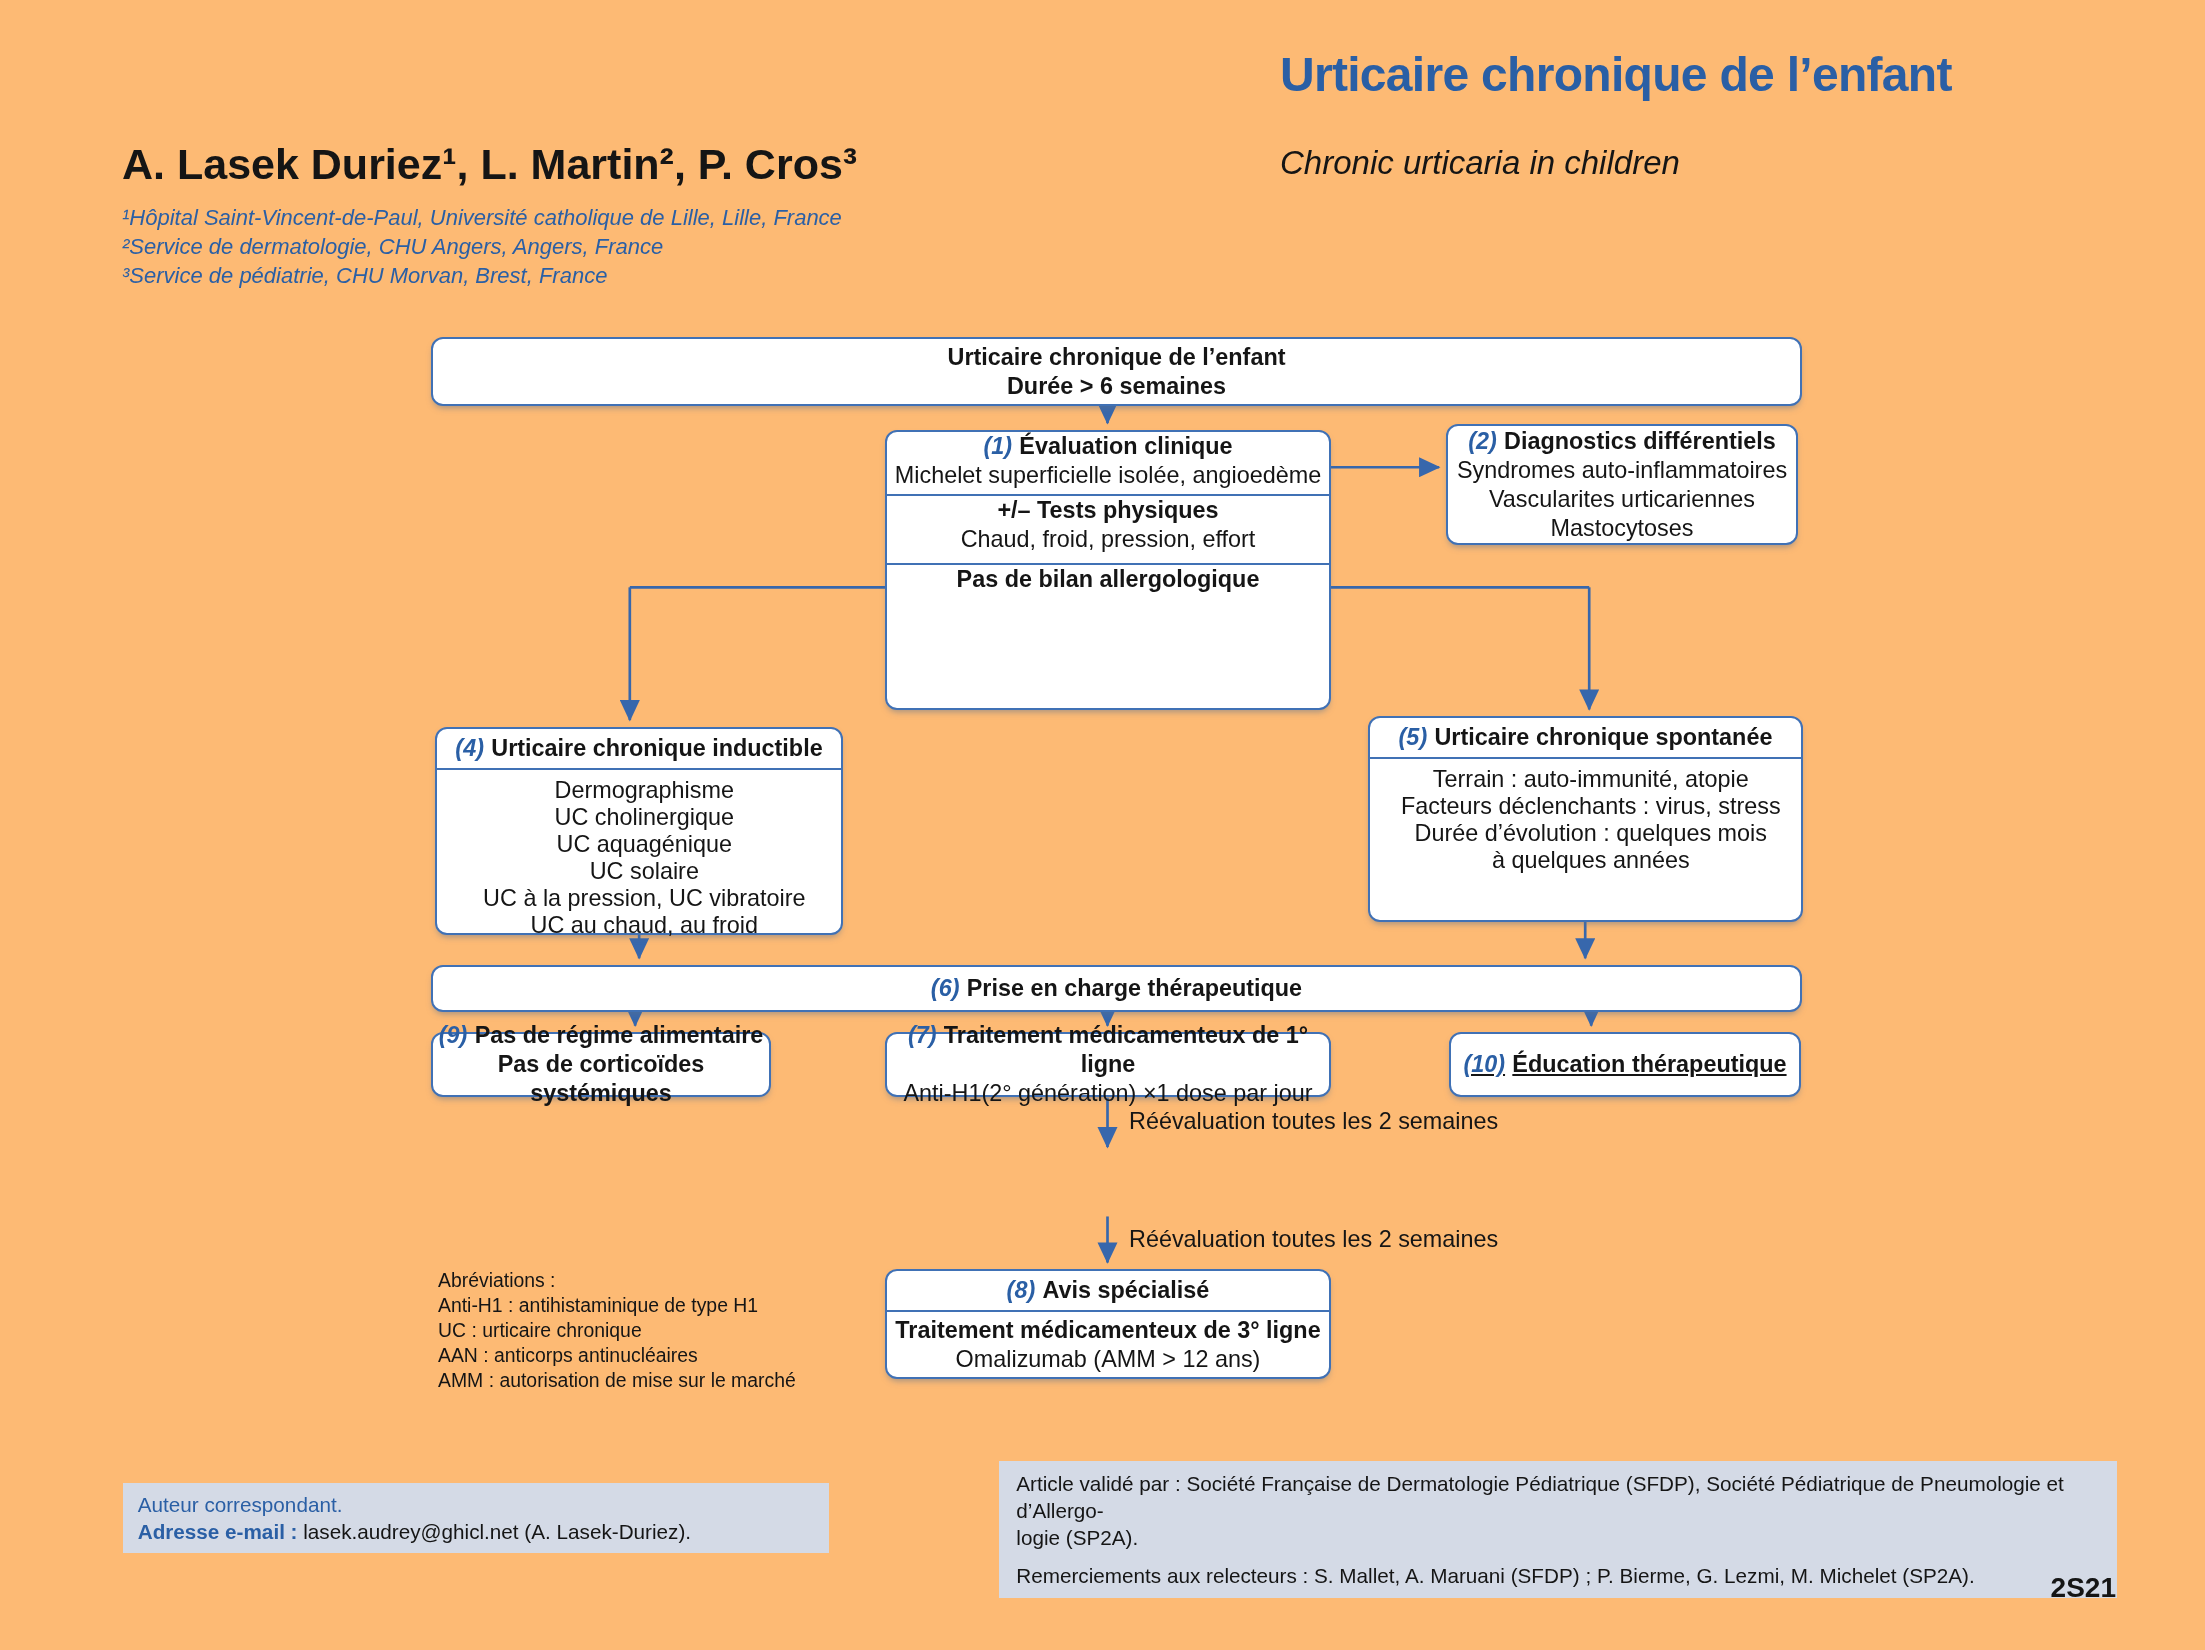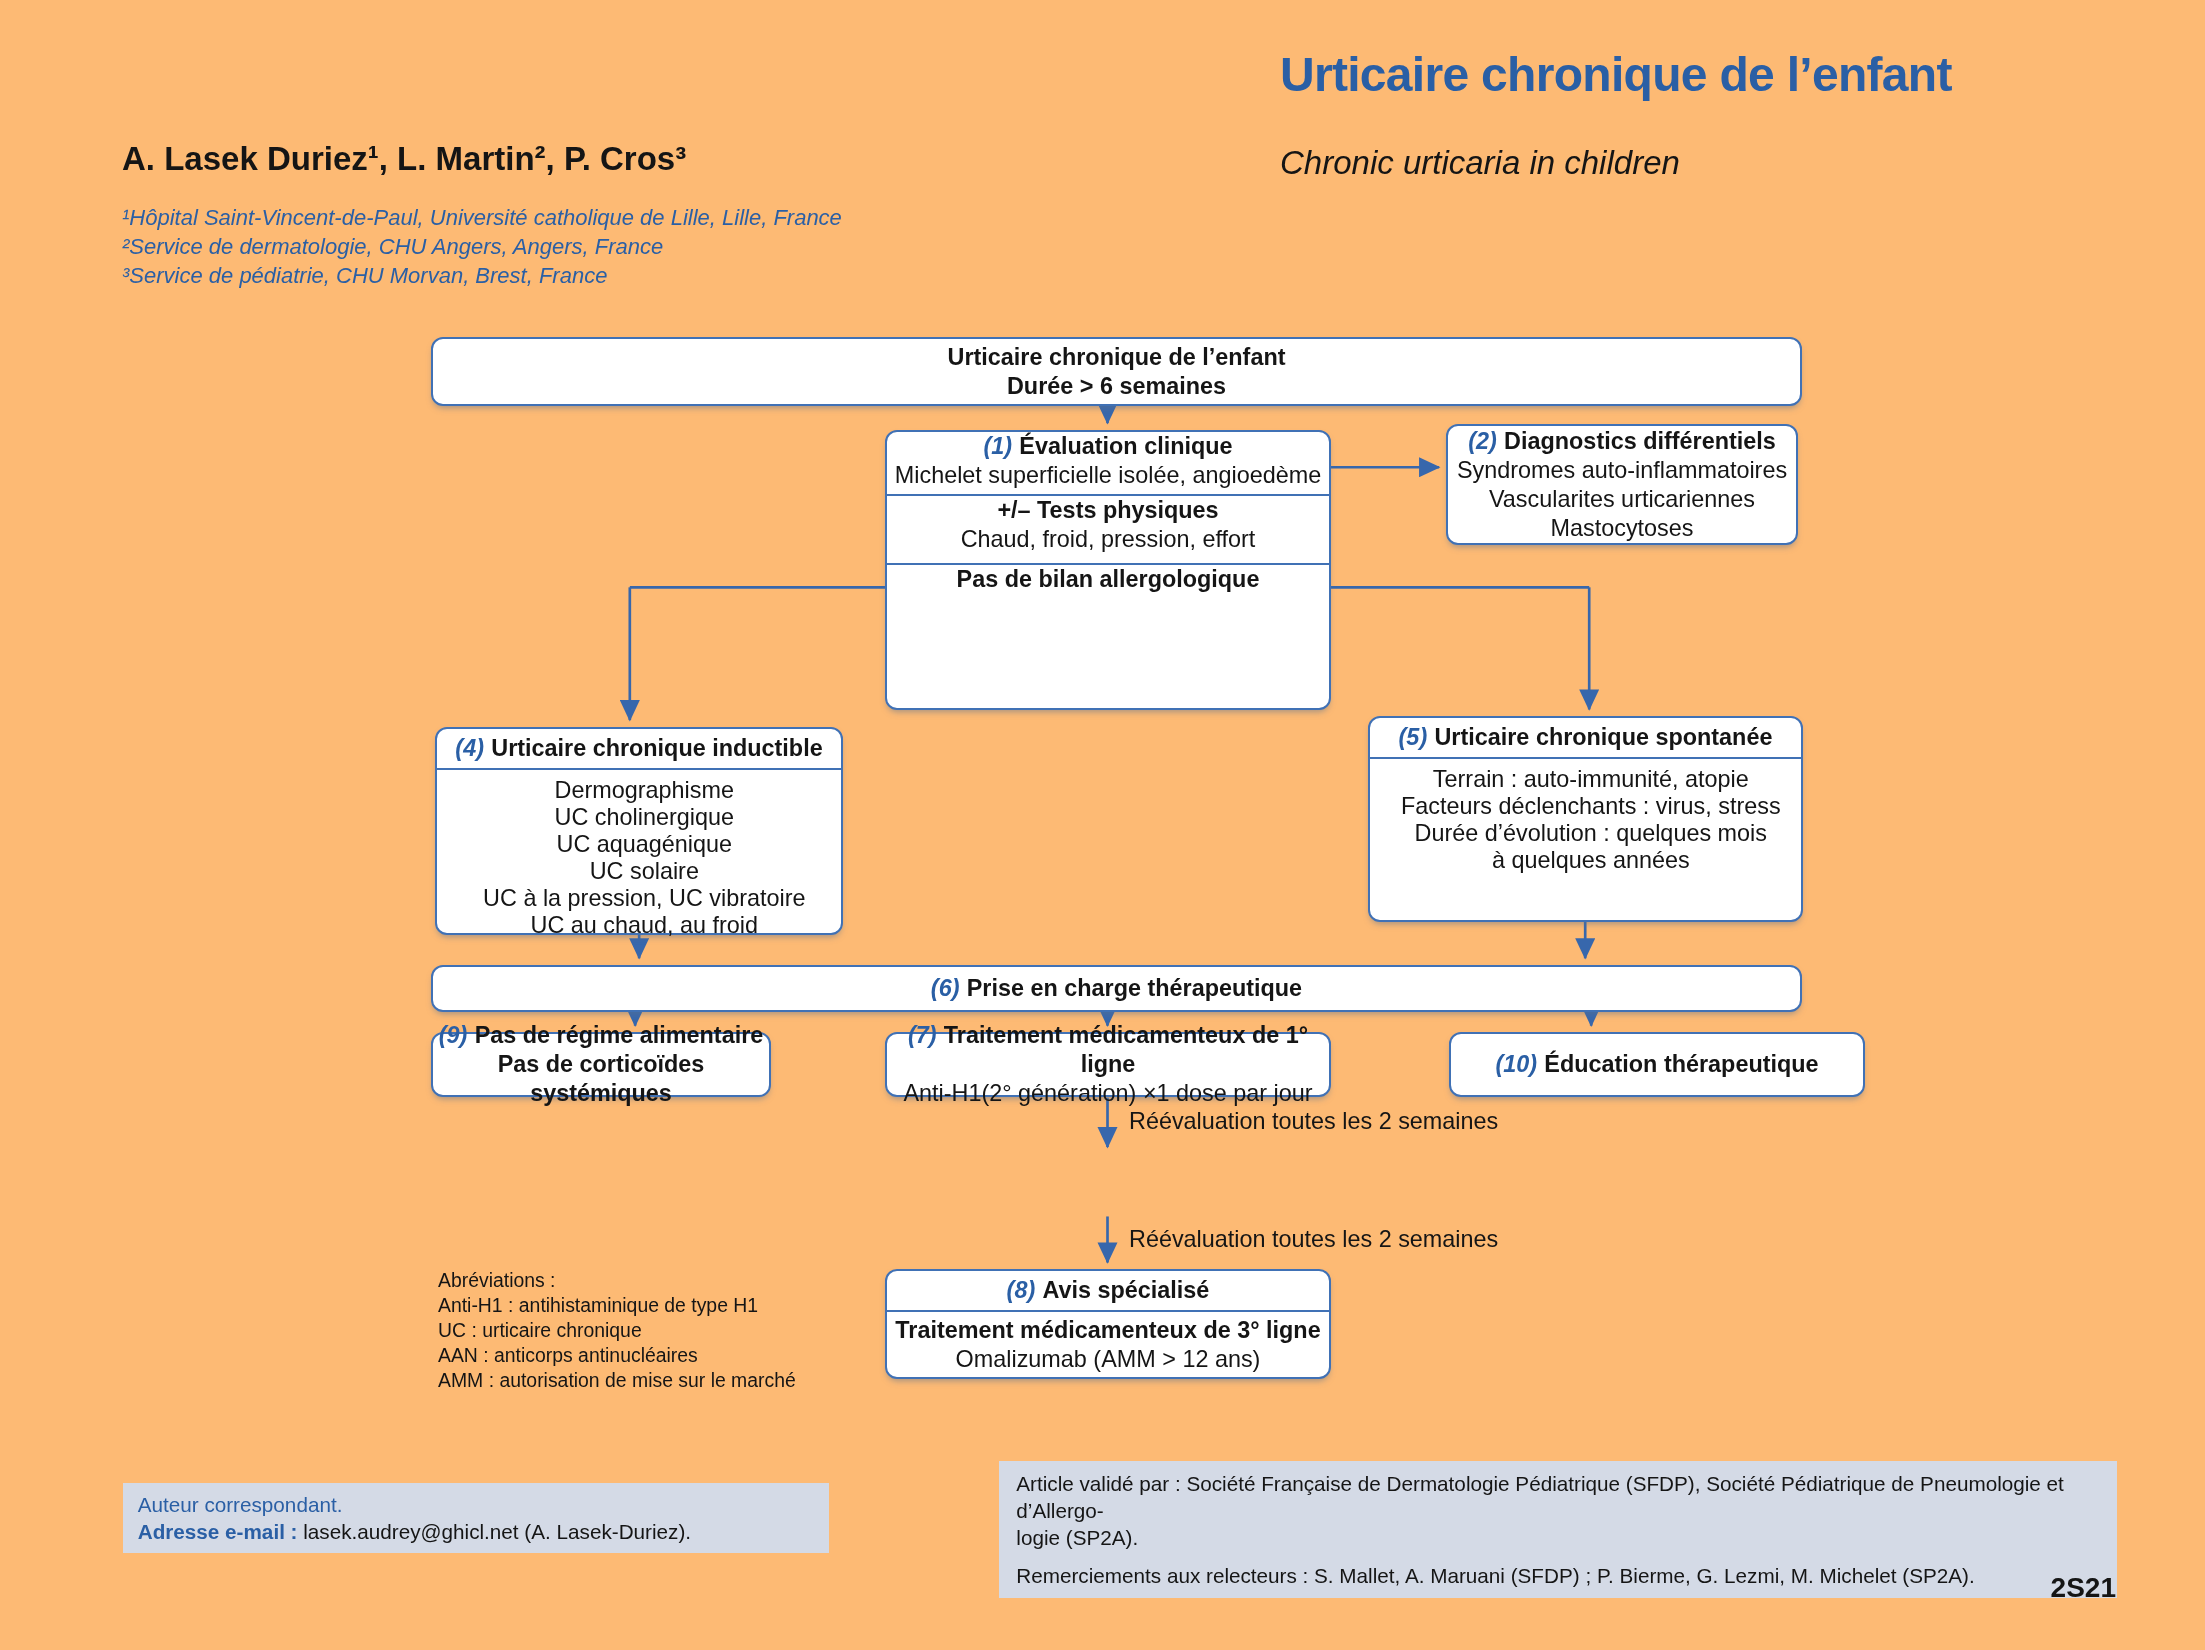--- a/index.html
+++ b/index.html
@@ -11,21 +11,21 @@
   }
   html,body{margin:0;padding:0;background:#ffffff;}
   #page{
     position:relative;width:2205px;height:1651px;background:#fdba74;
     font-family:"Liberation Sans",sans-serif;color:var(--ink);overflow:hidden;
   }
   .abs{position:absolute;}
   
   .title-fr{left:1280px;top:47px;font-size:48px;font-weight:bold;color:var(--blue);letter-spacing:-0.7px;}
   .title-en{left:1280px;top:144px;font-size:33px;font-style:italic;}
-  .authors{left:122px;top:140px;font-size:33px;font-weight:bold;}
+  .authors{left:122px;top:140px;font-size:43px;font-weight:bold;}
   .affils{left:122px;top:203px;font-size:22px;font-style:italic;color:var(--blue);line-height:29px;}
   
   .box{
     position:absolute;box-sizing:border-box;background:#fff;
     border:2.7px solid var(--border);border-radius:12px;
     font-size:23.4px;line-height:29px;text-align:center;
     box-shadow:0 4px 6px -2px rgba(96,114,140,.55);
   }
   .ccol{display:flex;flex-direction:column;justify-content:center;}
   .crow{display:flex;align-items:center;justify-content:center;}
@@ -37,21 +37,21 @@
   .listbody{text-align:center;padding:6.7px 6.7px 0 17.3px;line-height:27px;}
   .top-box{left:431px;top:337px;width:1371px;height:69px;font-weight:bold;}
   .eval-box{left:885px;top:430px;width:446px;height:280px;}
   .s1{height:62px;} .s2{height:91px;} .s3{height:67px;} .s4{flex:1;}
   .diff-box{left:1446px;top:424px;width:352px;height:121px;}
   .ind-box{left:435px;top:727px;width:408px;height:208px;}
   .spo-box{left:1368px;top:716px;width:435px;height:206px;}
   .prise-box{left:431px;top:965px;width:1371px;height:47px;font-weight:bold;}
   .regime-box{left:431px;top:1032px;width:340px;height:65px;font-weight:bold;}
   .l1-box{left:885px;top:1032px;width:446px;height:65px;}
-  .edu-box{left:1449px;top:1032px;width:416px;height:65px;font-weight:bold;}
+  .edu-box{left:1449px;top:1032px;width:352px;height:65px;font-weight:bold;text-decoration:underline;}
   .l2-box{left:885px;top:1154px;width:446px;height:63px;}
   .avis-box{left:885px;top:1269px;width:446px;height:110px;}
   .avis-hdr{height:39px;}
   .reeval{position:absolute;font-size:23.4px;}
   .reeval1{left:1129px;top:1108px;}
   .reeval2{left:1129px;top:1226px;}
   
   .abbrev{left:438px;top:1268px;font-size:19.4px;line-height:25px;}
   .panel{position:absolute;background:var(--panel);box-sizing:border-box;font-size:20.7px;line-height:27px;}
   .corr{left:123px;top:1483px;width:706px;padding:8px 14.7px;}

